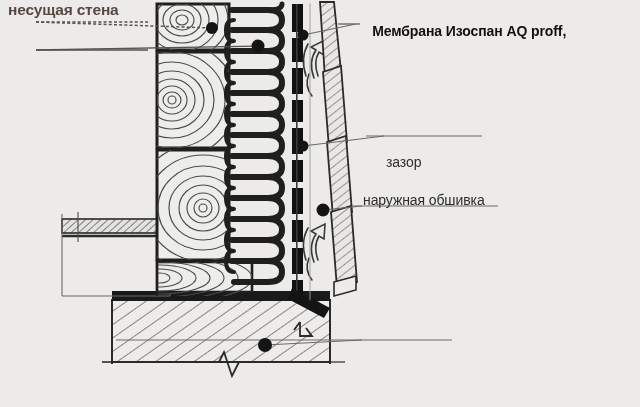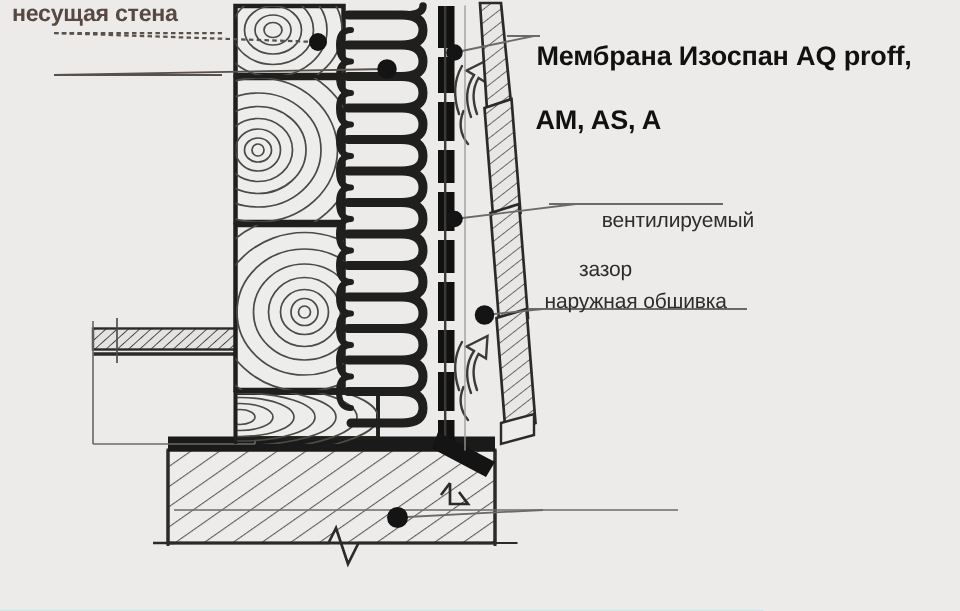--- a/index.html
+++ b/index.html
@@ -4,21 +4,21 @@
 <style>
   html, body {
     margin: 0;
     padding: 0;
     background: #ffffff;
   }
   #stage {
     position: relative;
     width: 640px;
     height: 407px;
-    background: #14b8a6;
+    background: #7dd3fc;
     overflow: hidden;
     font-family: "Liberation Sans", sans-serif;
   }
   #diagram {
     position: absolute;
     left: 0;
     top: 0;
     width: 640px;
     height: 407px;
   }
@@ -39,23 +39,23 @@
   }
   .lbl-insul {
     left: 42px;
     top: 31px;
     font-size: 15px;
     font-weight: 400;
     color: #3b3b3b;
     letter-spacing: -0.2px;
   }
   .lbl-membrane {
-    left: 338px;
+    left: 357px;
     top: 6px;
-    font-size: 18px;
+    font-size: 14px;
     font-weight: 700;
     color: #111111;
     letter-spacing: -0.1px;
   }
   .lbl-gap {
     left: 386px;
     top: 121px;
     font-size: 14px;
     font-weight: 400;
     color: #2d2d2d;
@@ -303,24 +303,22 @@
       <circle cx="323" cy="210" r="6.5"></circle>
       <circle cx="265" cy="345" r="7"></circle>
     </g>
   </svg>
 
   <div class="lbl lbl-wall">несущая стена</div>
 
 
   <div class="lbl lbl-membrane">
     <span>Мембрана Изоспан AQ proff,</span><br>
-    <span>AM, AS, A</span>
   </div>
 
   <div class="lbl lbl-gap">
-    <span>вентилируемый</span>
     <span class="l2">зазор</span>
   </div>
 
   <div class="lbl lbl-clad">наружная обшивка</div>
 
 
 </div>
 
 </body></html>

